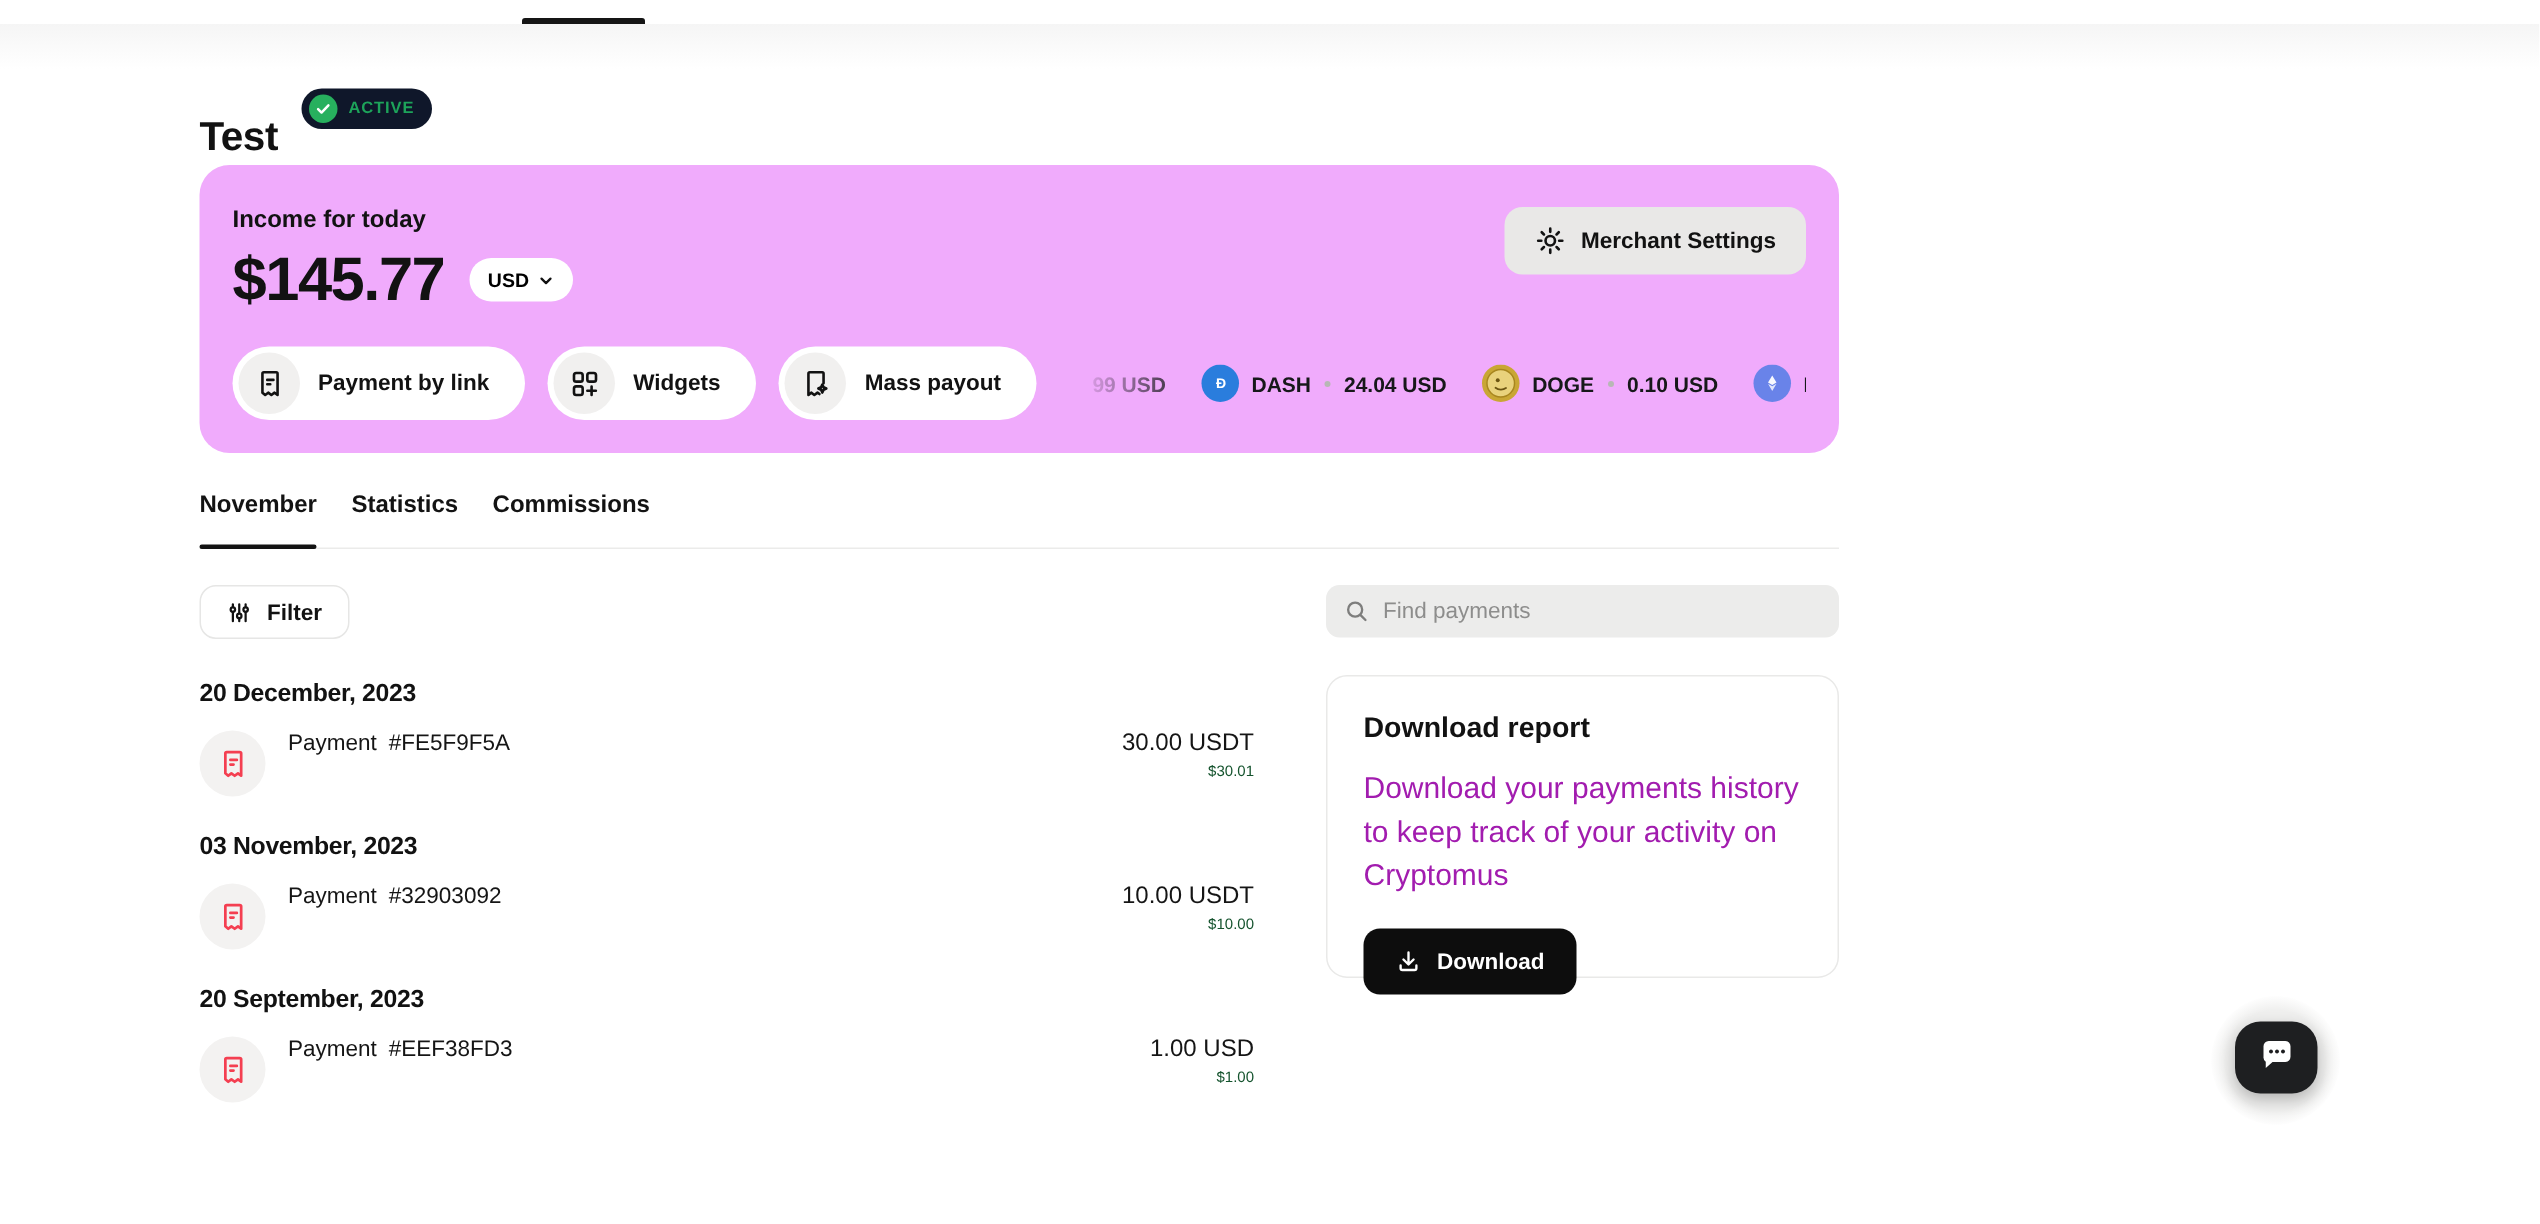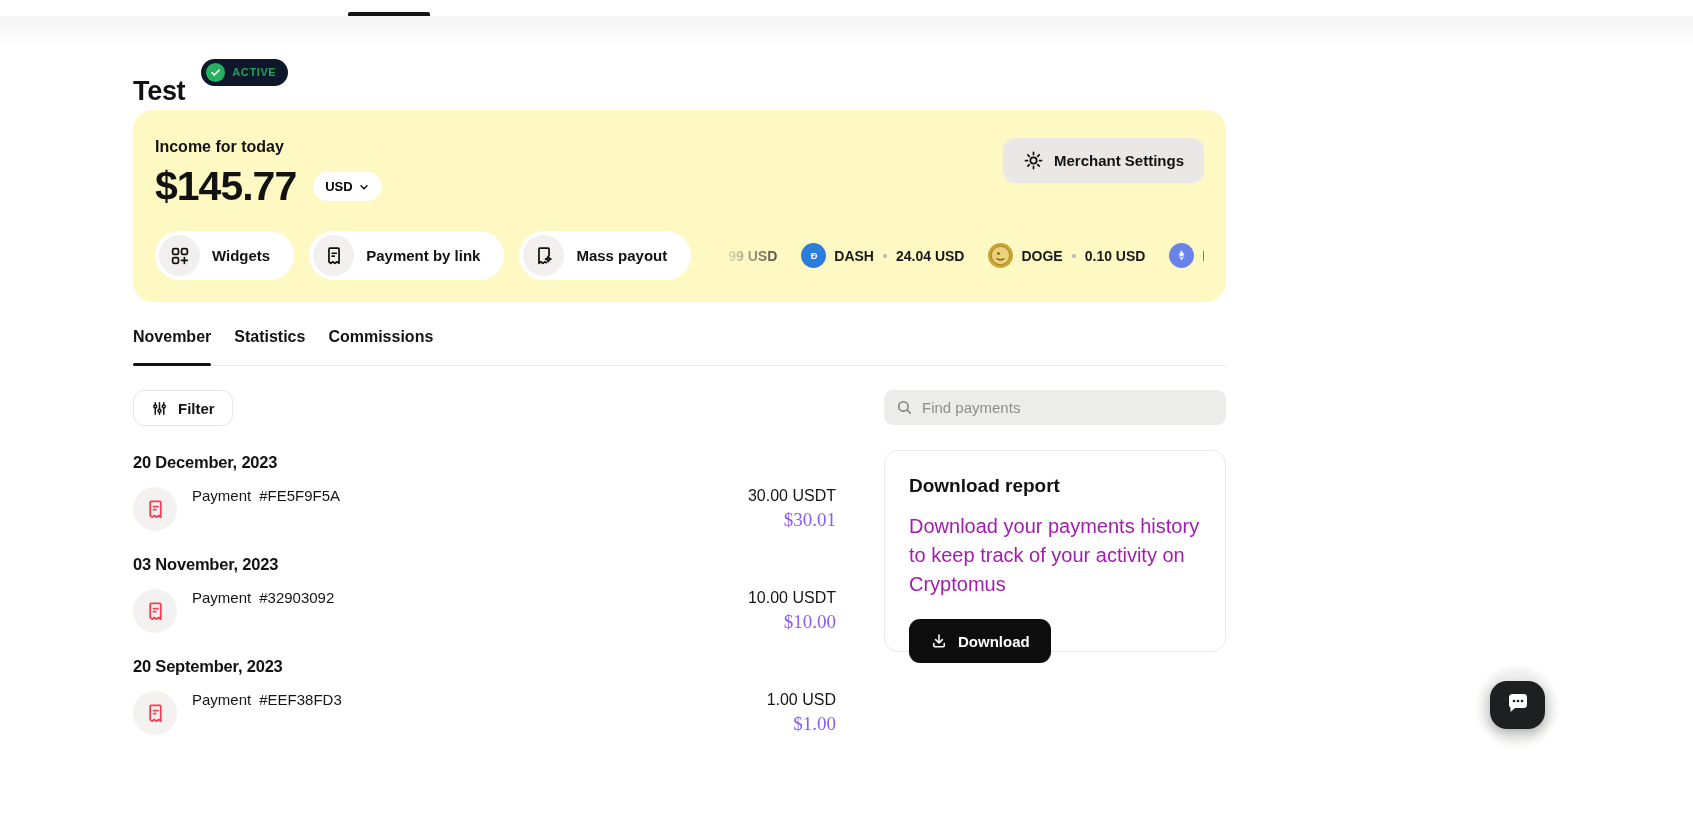--- a/index.html
+++ b/index.html
@@ -14,21 +14,21 @@
   .main { margin-left:133px; width:1093px; }
 
   
   .title-row { display:flex; align-items:center; gap:16px; margin-top:8px; margin-bottom:20px; height:36px; }
   .merchant-name { font-size:27px; font-weight:800; letter-spacing:-.3px;margin-top:38px; }
   .status-badge { display:flex; align-items:center; gap:7px; background:#0f172a; border-radius:16px; padding:4px 12px 4px 5px; height:27px; }
   .status-badge .chk { width:19px; height:19px; border-radius:50%; background:#27b05e; display:flex; align-items:center; justify-content:center; }
   .status-badge .txt { font-size:11px; font-weight:700; color:#1da35a; letter-spacing:.6px; }
 
   
-  .income-card { background:#fef9c3; border-radius:20px; height:192px; padding:28px 22px 0 22px; overflow:hidden; }
+  .income-card { background:#f0abfc; border-radius:20px; height:192px; padding:28px 22px 0 22px; overflow:hidden; }
   .card-top { display:flex; justify-content:space-between; align-items:flex-start; }
   .income-label { font-size:16px; font-weight:700; margin-bottom:7px; }
   .amount-row { display:flex; align-items:center; gap:17px; }
   .income-amount { font-size:41px; font-weight:800; letter-spacing:-1px; }
   .currency-pill { display:flex; align-items:center; gap:5px; background:#fff; border:none; border-radius:15px; height:29px; padding:0 12px; font-size:13px; font-weight:800; cursor:pointer; font-family:inherit; }
   .settings-btn { display:flex; align-items:center; gap:10px; background:#e9e8e7; border:none; border-radius:12px; height:45px; padding:0 20px; font-size:15px; font-weight:600; font-family:inherit; cursor:pointer; color:#121212; }
 
   
   .card-actions { display:flex; align-items:center; margin-top:21px; }
   .action-pill { display:flex; align-items:center; gap:12px; background:#fff; border:none; border-radius:26px; height:49px; padding:4px 24px 4px 4px; margin-right:15px; font-size:15px; font-weight:600; font-family:inherit; cursor:pointer; color:#121212; white-space:nowrap; }
@@ -55,21 +55,21 @@
   .search-box input::placeholder { color:#8d8d8c; }
 
   
   .payment-list { margin-top:27px; padding-right:24px; }
   .date-heading { font-size:16.5px; font-weight:700; letter-spacing:-.2px; margin-bottom:15px; }
   .payment-row { display:flex; align-items:flex-start; margin-bottom:24px; cursor:pointer; }
   .payment-row .pic { width:44px; height:44px; border-radius:50%; background:#f3f2f1; display:flex; align-items:center; justify-content:center; margin-right:15px; }
   .payment-title { font-size:15px; font-weight:500; color:#151515; display:flex; gap:8px; }
   .payment-amounts { margin-left:auto; text-align:right; }
   .amt-main { font-size:16px; font-weight:500; color:#151515; }
-  .amt-fiat { font-size:19px; color:#8b5cf6; margin-top:4px;font-family:Liberation Serif, serif; }
+  .amt-fiat { font-size:10px; color:#14532d; margin-top:4px; }
 
   
   .report-card { margin-top:24px; border:1px solid #e9e9e8; border-radius:14px; padding:24px; height:202px; background:#fff; }
   .report-title { font-size:19px; font-weight:700; margin-bottom:15px; }
   .report-body { font-size:20px; line-height:1.44; color:#a21caf; margin-bottom:21px; }
   .download-btn { display:flex; align-items:center; gap:10px; background:#0d0d0d; color:#fff; border:none; border-radius:11px; height:44px; padding:0 21px; font-size:15px; font-weight:600; font-family:inherit; cursor:pointer; }
 
   
   .chat-halo { position:absolute; left:1474px; top:664px; width:86px; height:86px; border-radius:50%;
     background:radial-gradient(circle, #efefee 55%, rgba(255,255,255,0) 72%); }
@@ -123,36 +123,36 @@
           </svg>
         </span>
         <span>Merchant Settings</span>
       </button>
     </div>
 
     <div class="card-actions">
       <button class="action-pill">
         <span class="ic">
           <svg width="22" height="22" viewBox="0 0 24 24" fill="none" stroke="#121212" stroke-width="1.9" stroke-linecap="round" stroke-linejoin="round">
+            <path d="M6.5 4.5a1 1 0 0 1 1-1h9a1 1 0 0 1 1 1V20l-2.2-1.7-2.3 1.7-2.3-1.7L8.5 20l-2-1.7z"></path>
+            <path d="M10 9h4.5M10 12.2h2.2"></path>
+          </svg>
+        </span>
+        <span>Payment by link</span>
+      </button>
+      <button class="action-pill">
+        <span class="ic">
+          <svg width="22" height="22" viewBox="0 0 24 24" fill="none" stroke="#121212" stroke-width="1.9" stroke-linecap="round" stroke-linejoin="round">
             <rect x="4" y="4" width="6.3" height="6.3" rx="1.6"></rect>
             <rect x="13.7" y="4" width="6.3" height="6.3" rx="1.6"></rect>
             <rect x="4" y="13.7" width="6.3" height="6.3" rx="1.6"></rect>
             <path d="M16.8 13.8v6.2M13.7 16.9h6.2"></path>
           </svg>
         </span>
         <span>Widgets</span>
-      </button>
-      <button class="action-pill">
-        <span class="ic">
-          <svg width="22" height="22" viewBox="0 0 24 24" fill="none" stroke="#121212" stroke-width="1.9" stroke-linecap="round" stroke-linejoin="round">
-            <path d="M6.5 4.5a1 1 0 0 1 1-1h9a1 1 0 0 1 1 1V20l-2.2-1.7-2.3 1.7-2.3-1.7L8.5 20l-2-1.7z"></path>
-            <path d="M10 9h4.5M10 12.2h2.2"></path>
-          </svg>
-        </span>
-        <span>Payment by link</span>
       </button>
       <button class="action-pill">
         <span class="ic">
           <svg width="22" height="22" viewBox="0 0 24 24" fill="none" stroke="#121212" stroke-width="1.9" stroke-linecap="round" stroke-linejoin="round">
             <path d="M17.5 11.5V4.5a1 1 0 0 0-1-1h-9a1 1 0 0 0-1 1V20l2-1.7 2.3 1.7 2.3-1.7 1.4 1"></path>
             <path d="M16.6 12.4l.9 2 2 .9-2 .9-.9 2-.9-2-2-.9 2-.9z"></path>
           </svg>
         </span>
         <span>Mass payout</span>
       </button>

